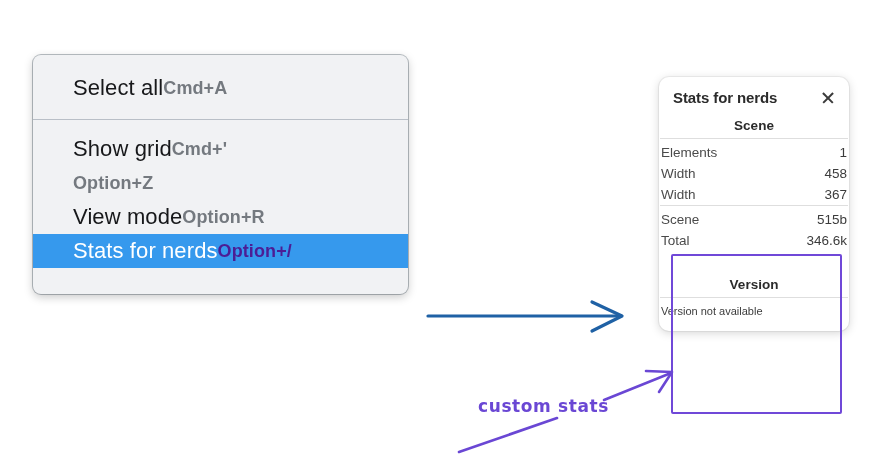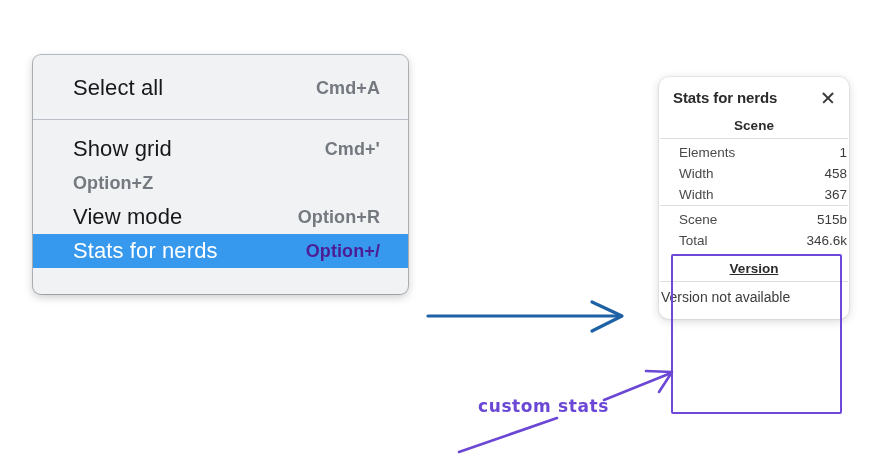--- a/index.html
+++ b/index.html
@@ -38,21 +38,21 @@
     padding: 12px 0 4px 0;
   }
   .menu-sep {
     height: 1px;
     background: #b9bfc7;
     width: 100%;
   }
   .menu-item {
     display: flex;
     align-items: center;
-    justify-content: space-between;
+    justify-content: flex-start;
     padding: 5px 28px 5px 40px;
     height: 34px;
     box-sizing: border-box;
     cursor: default;
   }
   .menu-item .label {
     font-size: 22px;
     color: #17181a;
     letter-spacing: 0.1px;
   }
@@ -114,38 +114,38 @@
 
   .stats-inner { padding: 0 1px; }
 
   .sect-title {
     text-align: center;
     font-size: 13.5px;
     font-weight: bold;
     color: #2b2b2b;
     margin: 12px 0 5px 0;
   }
-  .sect-title.tight { margin-top: 10px; text-decoration: underline; }
+  .sect-title.tight { margin-top: 26px; }
   .hr {
     height: 1px;
     background: #dedede;
     margin: 0 0 3px 0;
   }
   .stat-row {
     display: flex;
     justify-content: space-between;
     align-items: baseline;
     font-size: 13.5px;
     color: #3c3c3c;
     padding: 3px 1px;
   }
-  .stat-row .k { color: #4a4a4a; margin-left: 18px; }
+  .stat-row .k { color: #4a4a4a; }
   .stat-row .v { color: #3c3c3c; }
   .stat-note {
-    font-size: 14px;
+    font-size: 11px;
     color: #3c3c3c;
     padding: 4px 1px 2px 1px;
   }
 
   
   #custom-stats-box {
     position: absolute;
     left: 671px;
     top: 254px;
     width: 171px;

